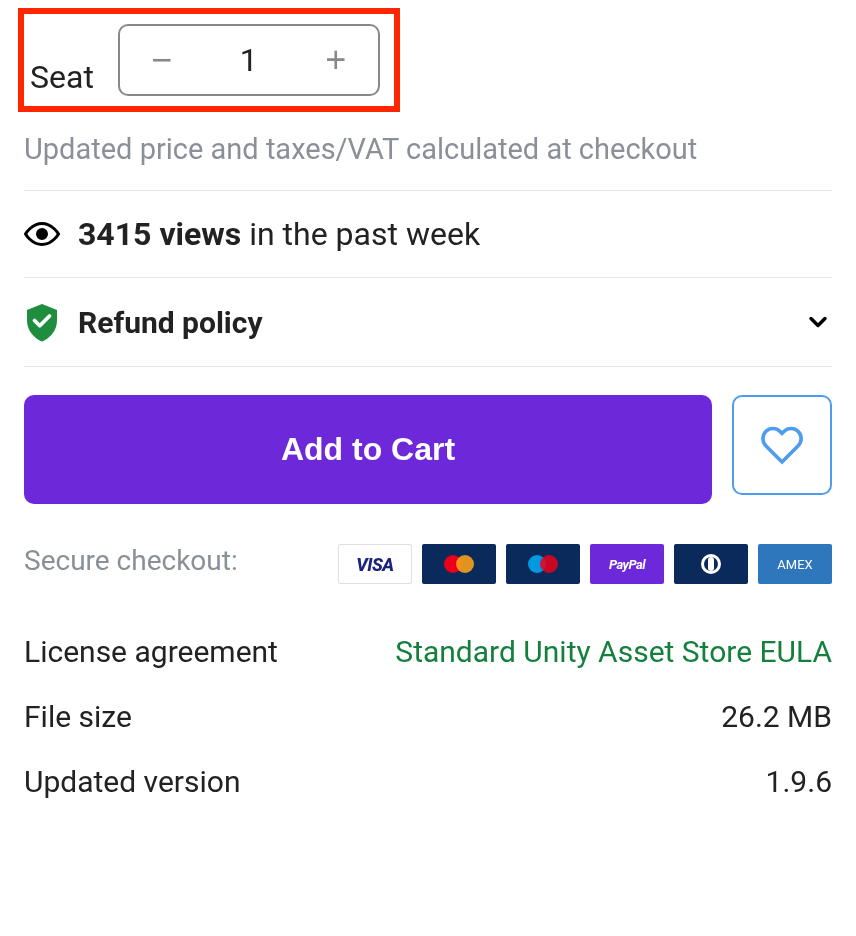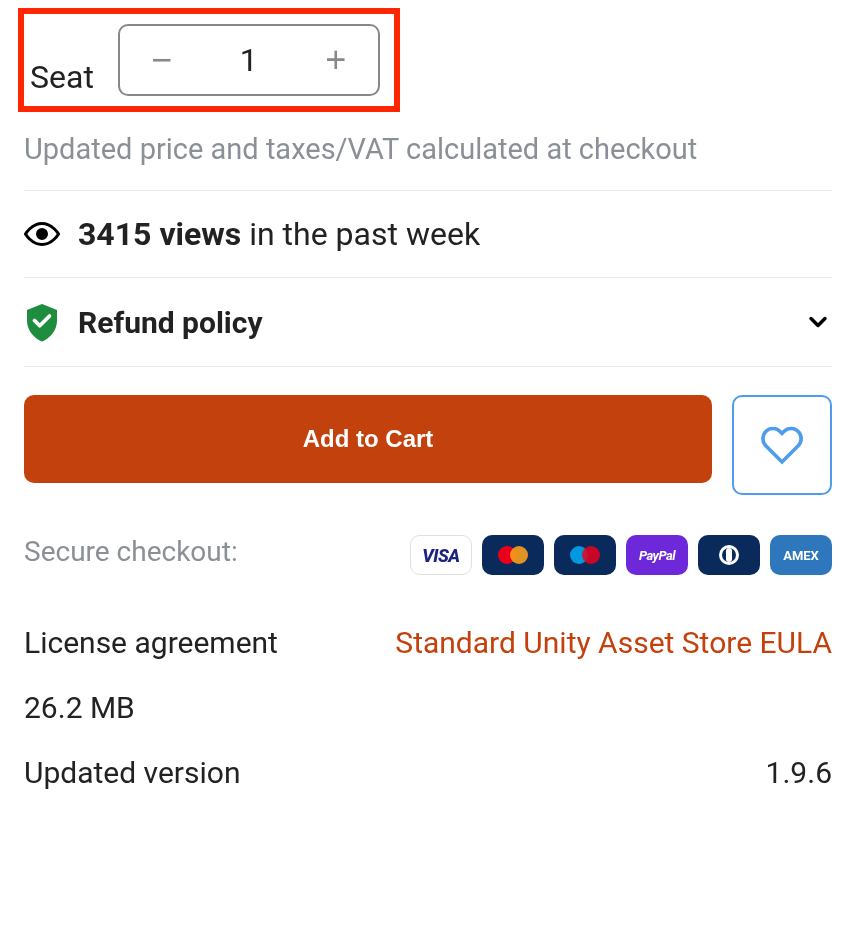--- a/index.html
+++ b/index.html
@@ -83,26 +83,26 @@
       flex: 1;
     }
     .chevron-icon svg { display: block; }
     .action-row {
       display: flex;
       gap: 20px;
       margin-top: 28px;
     }
     .add-to-cart {
       flex: 1;
-      background: #c2410c;
+      background: #6d28d9;
       color: #fff;
       border: none;
       border-radius: 10px;
-      height: 88px;
-      font-size: 24px;
+      height: 109px;
+      font-size: 32px;
       font-weight: 700;
       cursor: pointer;
     }
     .wishlist-btn {
       width: 100px;
       height: 100px;
       border: 2px solid #4f9cef;
       background: #fff;
       border-radius: 10px;
       display: flex;
@@ -121,23 +121,23 @@
     .secure-label {
       font-size: 28px;
       color: #8a8f98;
     }
     .pay-icons {
       display: flex;
       align-items: center;
       gap: 10px;
     }
     .pay-badge {
-      width: 62px;
+      width: 74px;
       height: 40px;
-      border-radius: 10px;
+      border-radius: 2px;
       display: flex;
       align-items: center;
       justify-content: center;
       color: #fff;
       font-size: 11px;
       font-weight: 700;
       font-style: italic;
       letter-spacing: -0.5px;
     }
     .visa-badge { background: #fff; color: #1a237e; border: 1px solid #e0e0e0; font-size: 18px; font-style: italic; font-weight: 800; }
@@ -148,36 +148,36 @@
     .mc-circles::after { background: #f79e1b; right: 0; opacity: 0.9; }
     .maestro-badge { background: #0a2a5c; position: relative; }
     .maestro-circles { position: relative; width: 30px; height: 20px; }
     .maestro-circles::before, .maestro-circles::after { content: ""; position: absolute; width: 18px; height: 18px; border-radius: 50%; top: 1px; }
     .maestro-circles::before { background: #0099df; left: 0; }
     .maestro-circles::after { background: #eb001b; right: 0; opacity: 0.85; }
     .paypal-badge { background: #6d28d9; color: #fff; font-style: italic; font-size: 13px; }
     .diners-badge { background: #0a2a5c; }
     .diners-circle { width: 20px; height: 20px; border: 3px solid #fff; border-radius: 50%; position: relative; }
     .diners-circle::after { content: ""; position: absolute; width: 6px; height: 14px; background: #fff; top: 0; left: 4px; border-radius: 3px; }
-    .amex-badge { background: #2e77bc; color: #fff; font-size: 13px; font-style: normal; font-weight: 700; letter-spacing: 0; }
+    .amex-badge { background: #2e77bc; color: #fff; font-size: 13px; font-style: normal; font-weight: 400; letter-spacing: 0; }
     .details {
       display: flex;
       flex-direction: column;
       gap: 30px;
       margin-top: 50px;
     }
     .detail-row {
       display: flex;
       justify-content: space-between;
       align-items: baseline;
       font-size: 30px;
     }
     .detail-label { color: #222; }
     .detail-value { color: #222; }
-    .detail-link { color: #c2410c; cursor: pointer; }
+    .detail-link { color: #15803d; cursor: pointer; }
   </style>
 </head>
 <body>
 
 
 
 <div class="highlight-box">
   <span class="seat-label">Seat</span>
   <div class="stepper">
     <button class="stepper-btn">−</button>
@@ -249,20 +249,21 @@
     <span class="pay-badge amex-badge">AMEX</span>
   </div>
 </div>
 
 <div class="details">
   <div class="detail-row">
     <span class="detail-label">License agreement</span>
     <span class="detail-link">Standard Unity Asset Store EULA</span>
   </div>
   <div class="detail-row">
+    <span class="detail-label">File size</span>
     <span class="detail-value">26.2 MB</span>
   </div>
   <div class="detail-row">
     <span class="detail-label">Updated version</span>
     <span class="detail-value">1.9.6</span>
   </div>
 </div>
 
 
 

